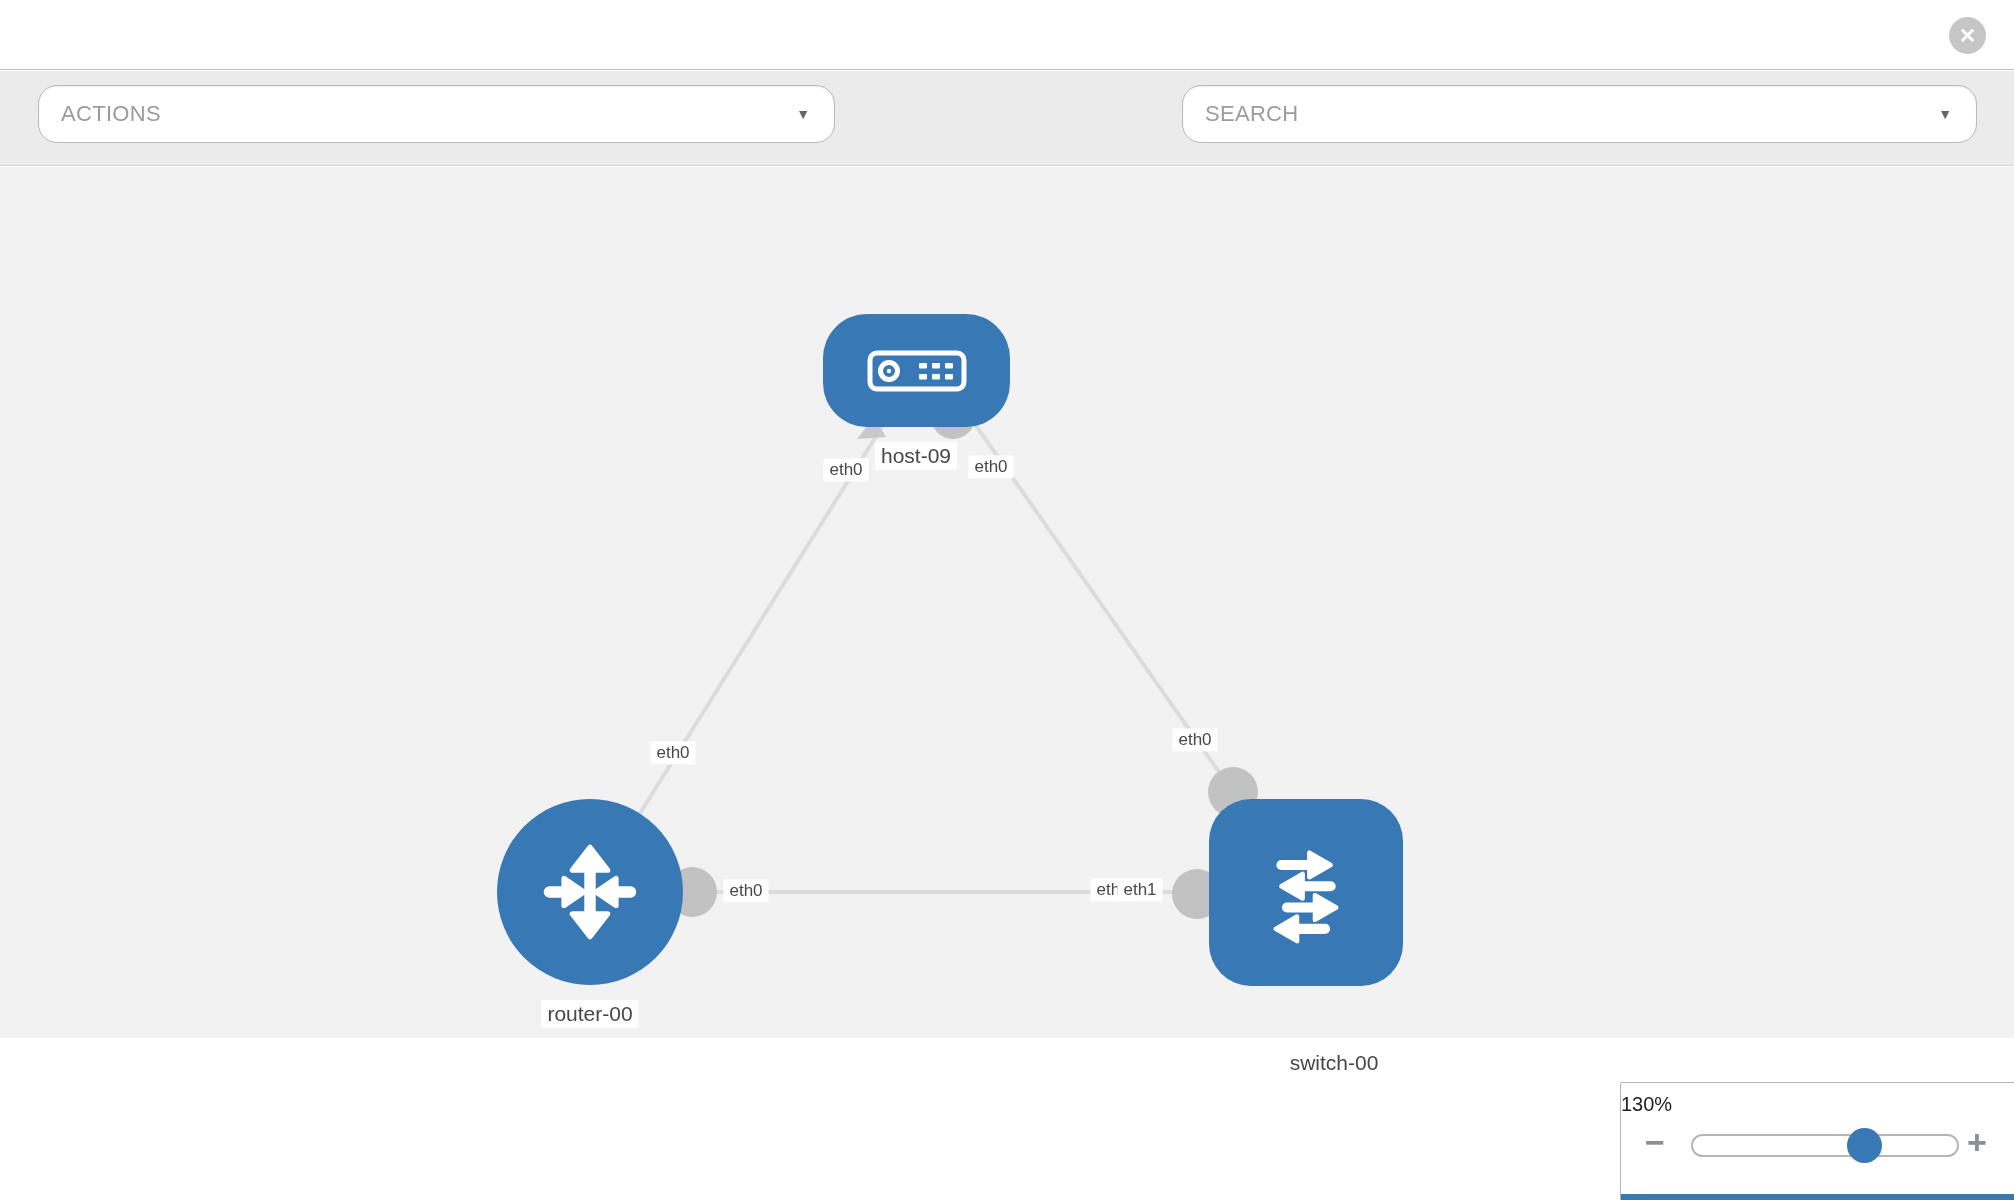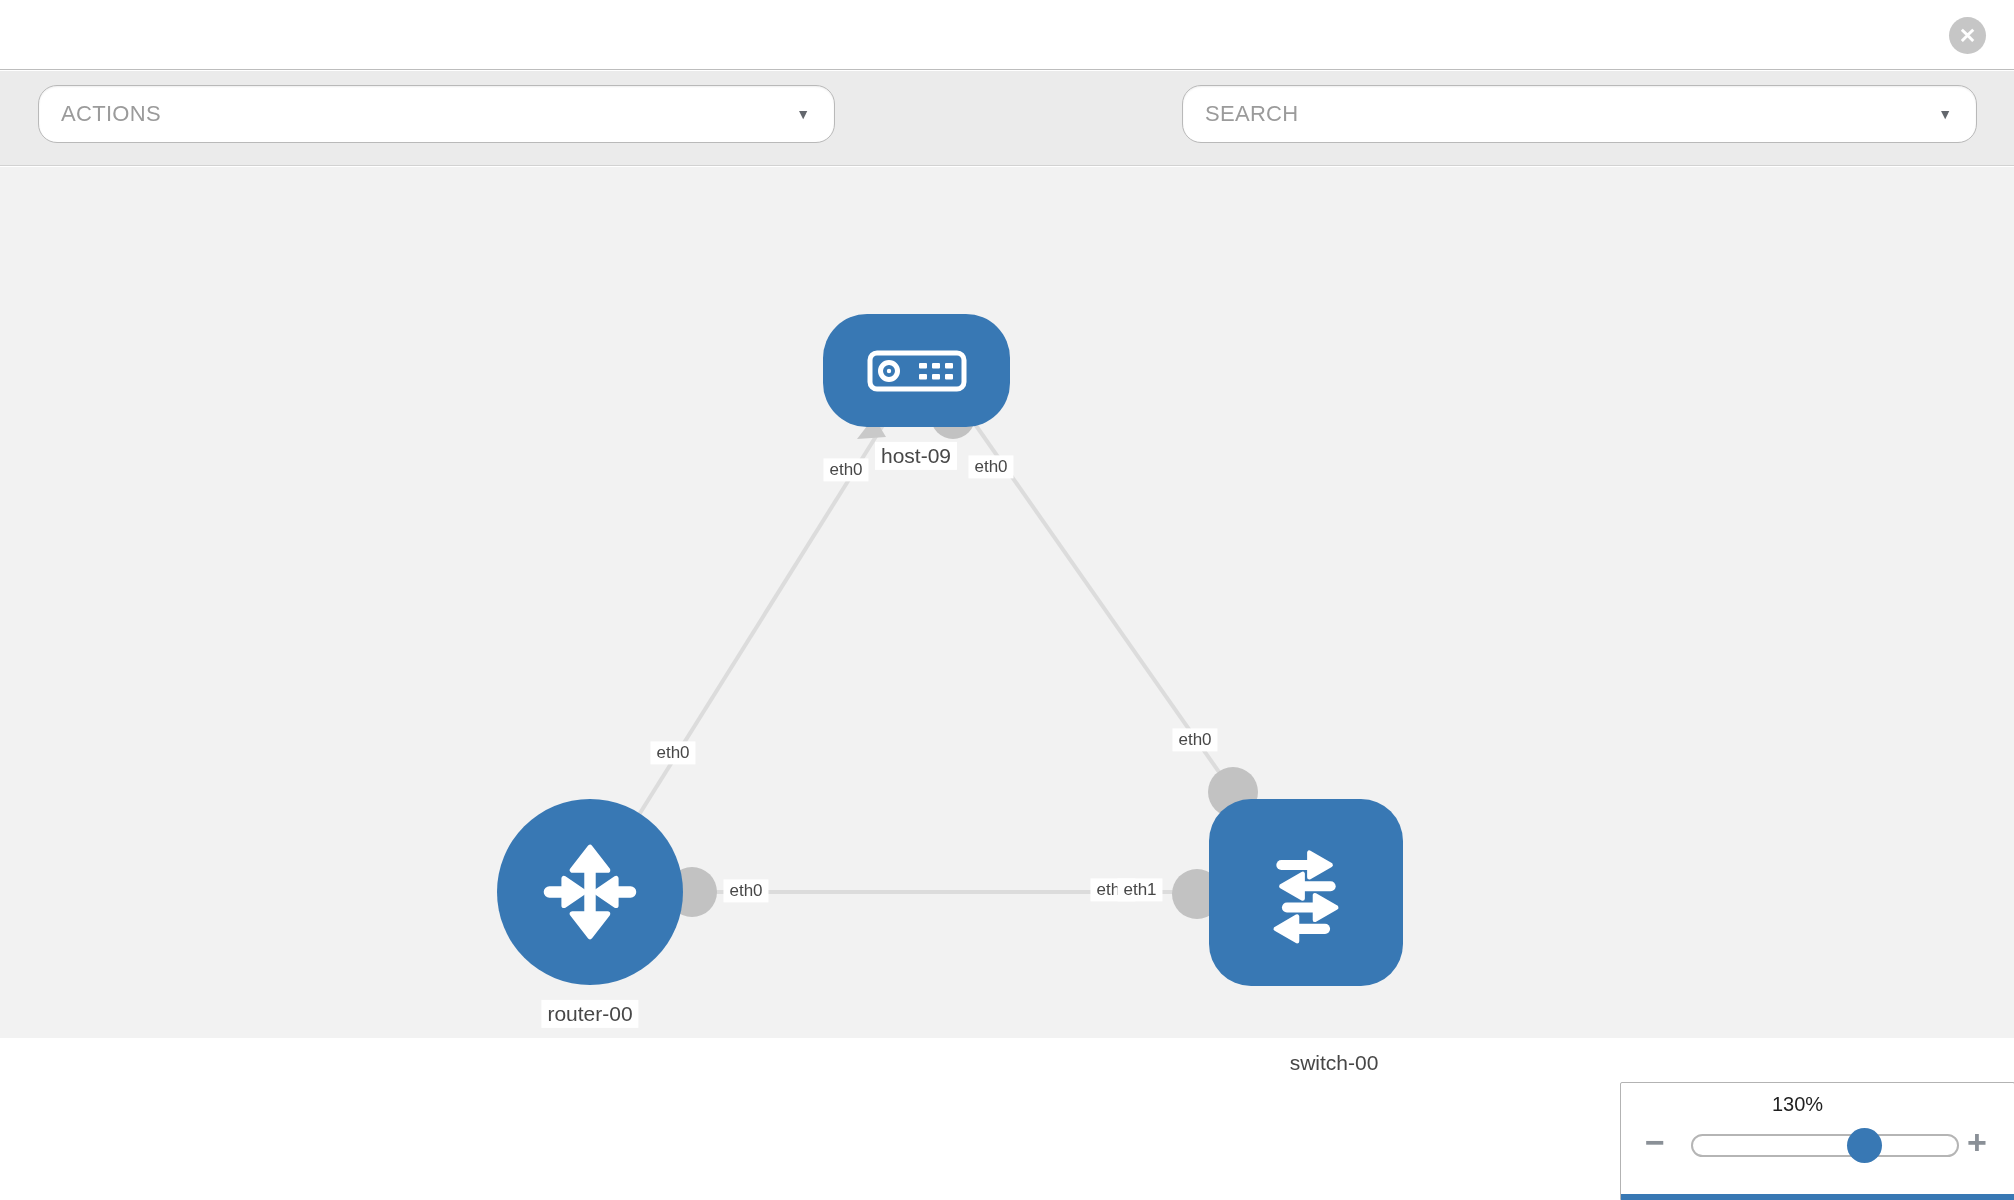--- a/index.html
+++ b/index.html
@@ -41,21 +41,21 @@
   .node-switch { left:1209px; top:632px; width:194px; height:187px; border-radius:42px; }
 
   .chip { position:absolute; transform:translate(-50%,-50%); background:#fff; color:#474747;
           padding:1px 6px; white-space:nowrap; line-height:1.25; }
   .chip-name { font-size:21px; }
   .chip-if   { font-size:17px; }
 
   
   .zoom-panel { position:absolute; left:1620px; top:915px; width:395px; height:119px;
                 background:#fff; border:1px solid #b3b3b3; border-radius:2px; }
-  .zoom-level { position:absolute; left:0; right:40px; top:10px; text-align:center;
+  .zoom-level { position:absolute; left:0; right:40px; top:10px; text-align:left;
                 font-size:20px; color:#1f1f1f; }
   .zoom-minus, .zoom-plus { position:absolute; top:40px; font-weight:700; color:#8a9097; cursor:pointer; }
   .zoom-minus { left:24px;  font-size:34px; }
   .zoom-plus  { left:346px; font-size:34px; }
   .zoom-track { position:absolute; left:70px; top:51px; width:268px; height:23px;
                 background:#fff; border:2px solid #b5b5b5; border-radius:12px; cursor:pointer; }
   .zoom-thumb { position:absolute; left:226px; top:45px; width:35px; height:35px;
                 border-radius:50%; background:#3878b4; cursor:grab; }
   .corner-strip { position:absolute; left:1621px; top:1194px; width:393px; height:6px; background:#3878b4; }
 </style>

